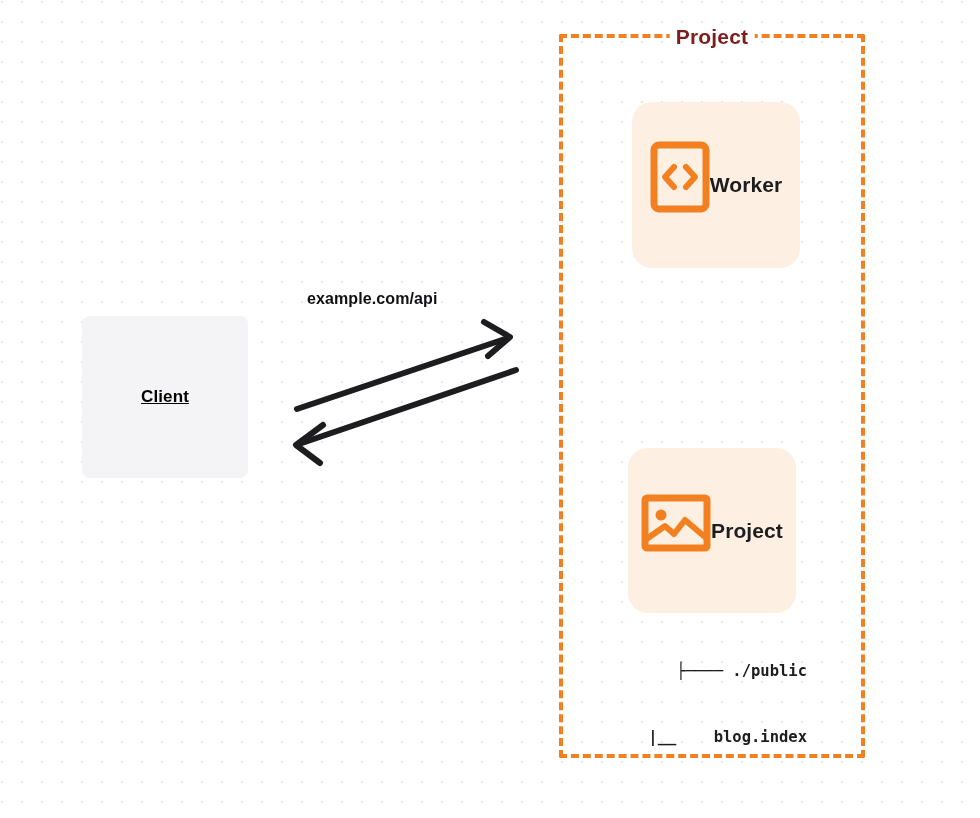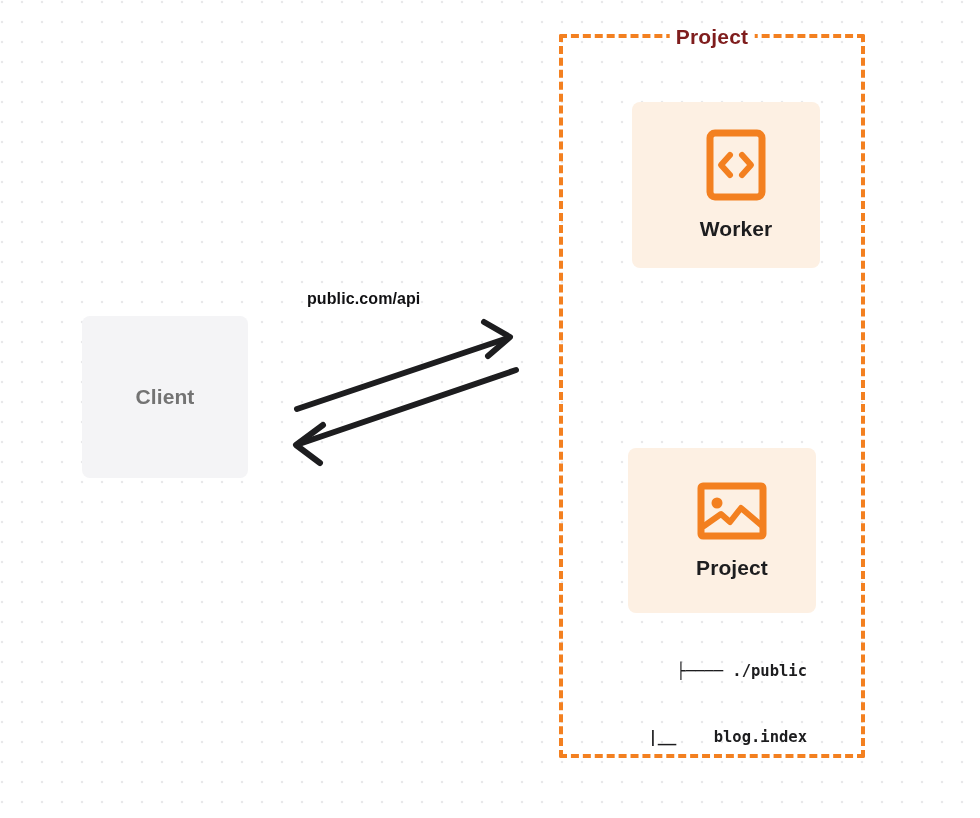--- a/index.html
+++ b/index.html
@@ -31,24 +31,25 @@
     top: 316px;
     width: 166px;
     height: 162px;
     background: #f4f4f6;
     border-radius: 8px;
     display: flex;
     align-items: center;
     justify-content: center;
   }
   #client-node .node-label {
-    font-size: 21px;
-    font-weight: bold;
-    color: #737373;
+    font-size: 17px;
+    font-weight: bold;
+    color: #000000;
     letter-spacing: 0.1px;
+    text-decoration: underline;
   }
 
   
   #connector {
     position: absolute;
     left: 270px;
     top: 275px;
     width: 265px;
     height: 200px;
   }
@@ -88,26 +89,25 @@
     font-weight: bold;
     color: #7f1d1d;
     letter-spacing: 0.2px;
     white-space: nowrap;
   }
 
   
   .service-node {
     position: absolute;
     background: #fdf0e3;
-    border-radius: 8px;
+    border-radius: 20px;
     display: flex;
-    flex-direction: column;
+    flex-direction: row;
     align-items: center;
     justify-content: center;
-    padding-left: 20px;
   }
   #worker-node {
     left: 632px;
     top: 102px;
     width: 168px;
     height: 166px;
   }
   #assets-node {
     left: 628px;
     top: 448px;
@@ -159,21 +159,21 @@
         <line x1="27" y1="134" x2="235" y2="64" stroke="#1d1d1f" stroke-width="6" stroke-linecap="round"></line>
         <polyline points="214,47 240,62 218,81" fill="none" stroke="#1d1d1f" stroke-width="6" stroke-linecap="round" stroke-linejoin="round"></polyline>
       </g>
 
       <g>
         <line x1="246" y1="95" x2="32" y2="168" stroke="#1d1d1f" stroke-width="6" stroke-linecap="round"></line>
         <polyline points="53,150 26,170 50,188" fill="none" stroke="#1d1d1f" stroke-width="6" stroke-linecap="round" stroke-linejoin="round"></polyline>
       </g>
     </svg>
   </div>
-  <div id="connector-label">public.com/api</div>
+  <div id="connector-label">example.com/api</div>
 
   <div id="project-group">
     <span id="project-title">Project</span>
   </div>
 
   <div id="worker-node" class="service-node">
     <span class="node-icon">
       <svg width="60" height="72" viewBox="0 0 60 72" xmlns="http://www.w3.org/2000/svg">
         <rect x="4" y="4" width="52" height="64" rx="5" ry="5" fill="none" stroke="#f38020" stroke-width="7"></rect>
         <polyline points="24,26 15,36 24,46" fill="none" stroke="#f38020" stroke-width="6" stroke-linecap="round" stroke-linejoin="round"></polyline>

